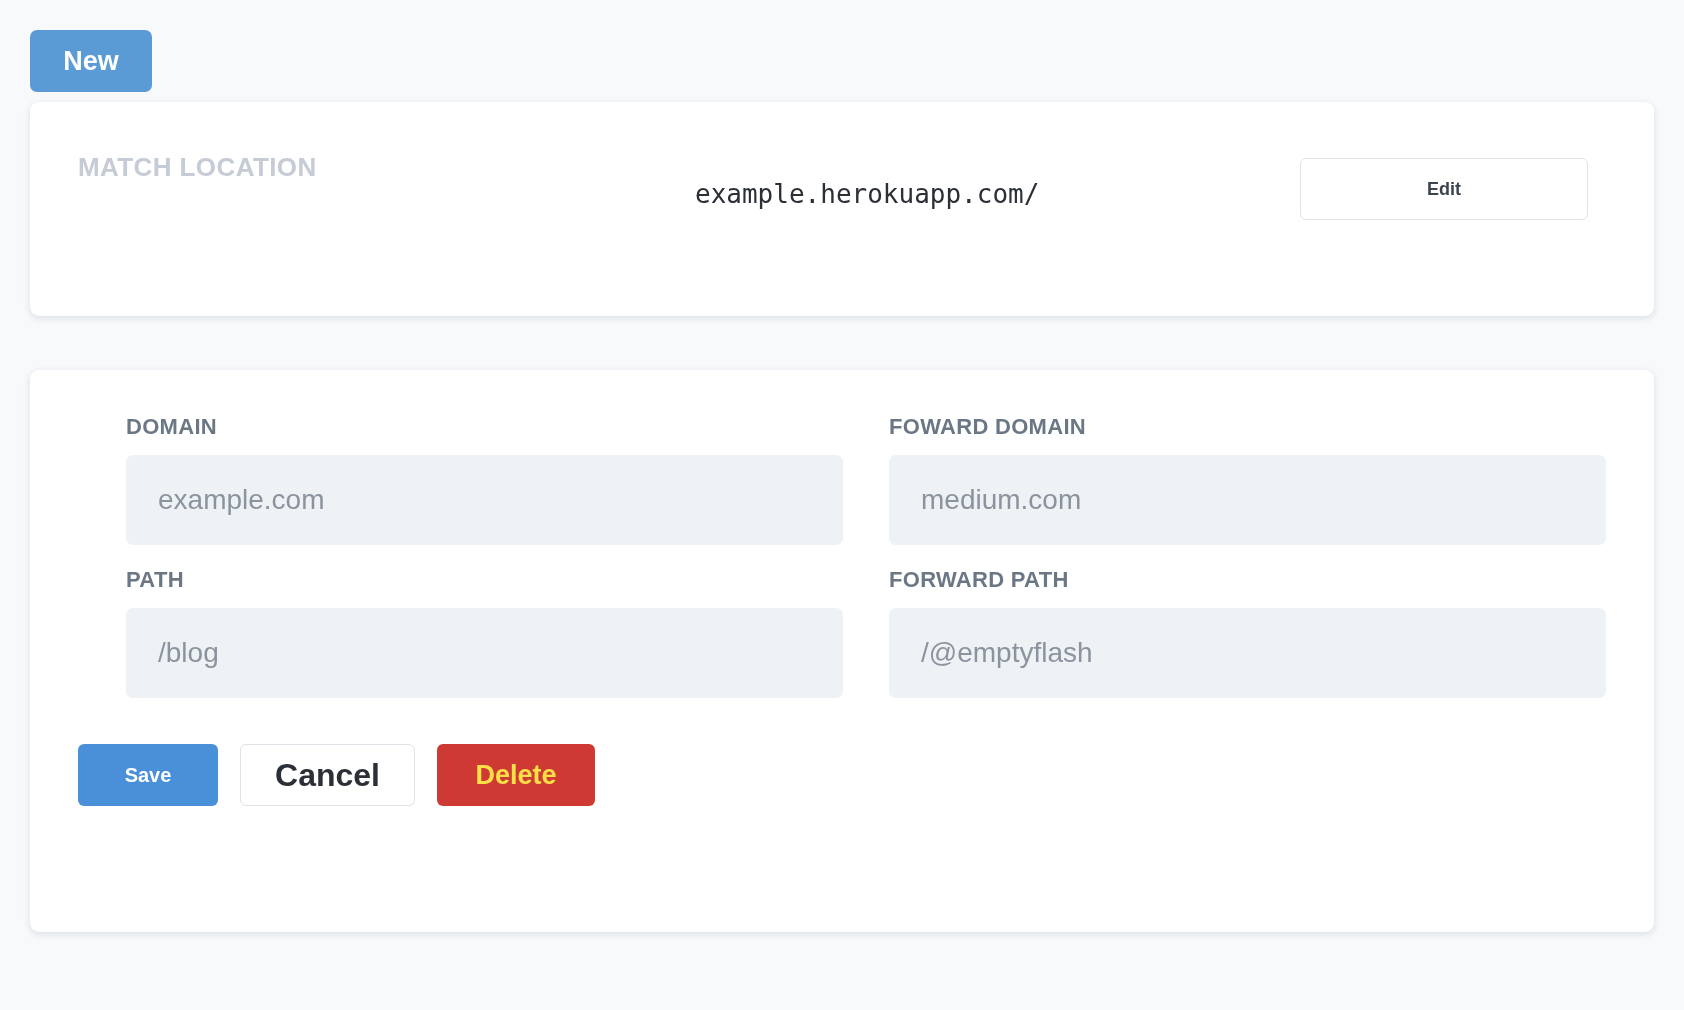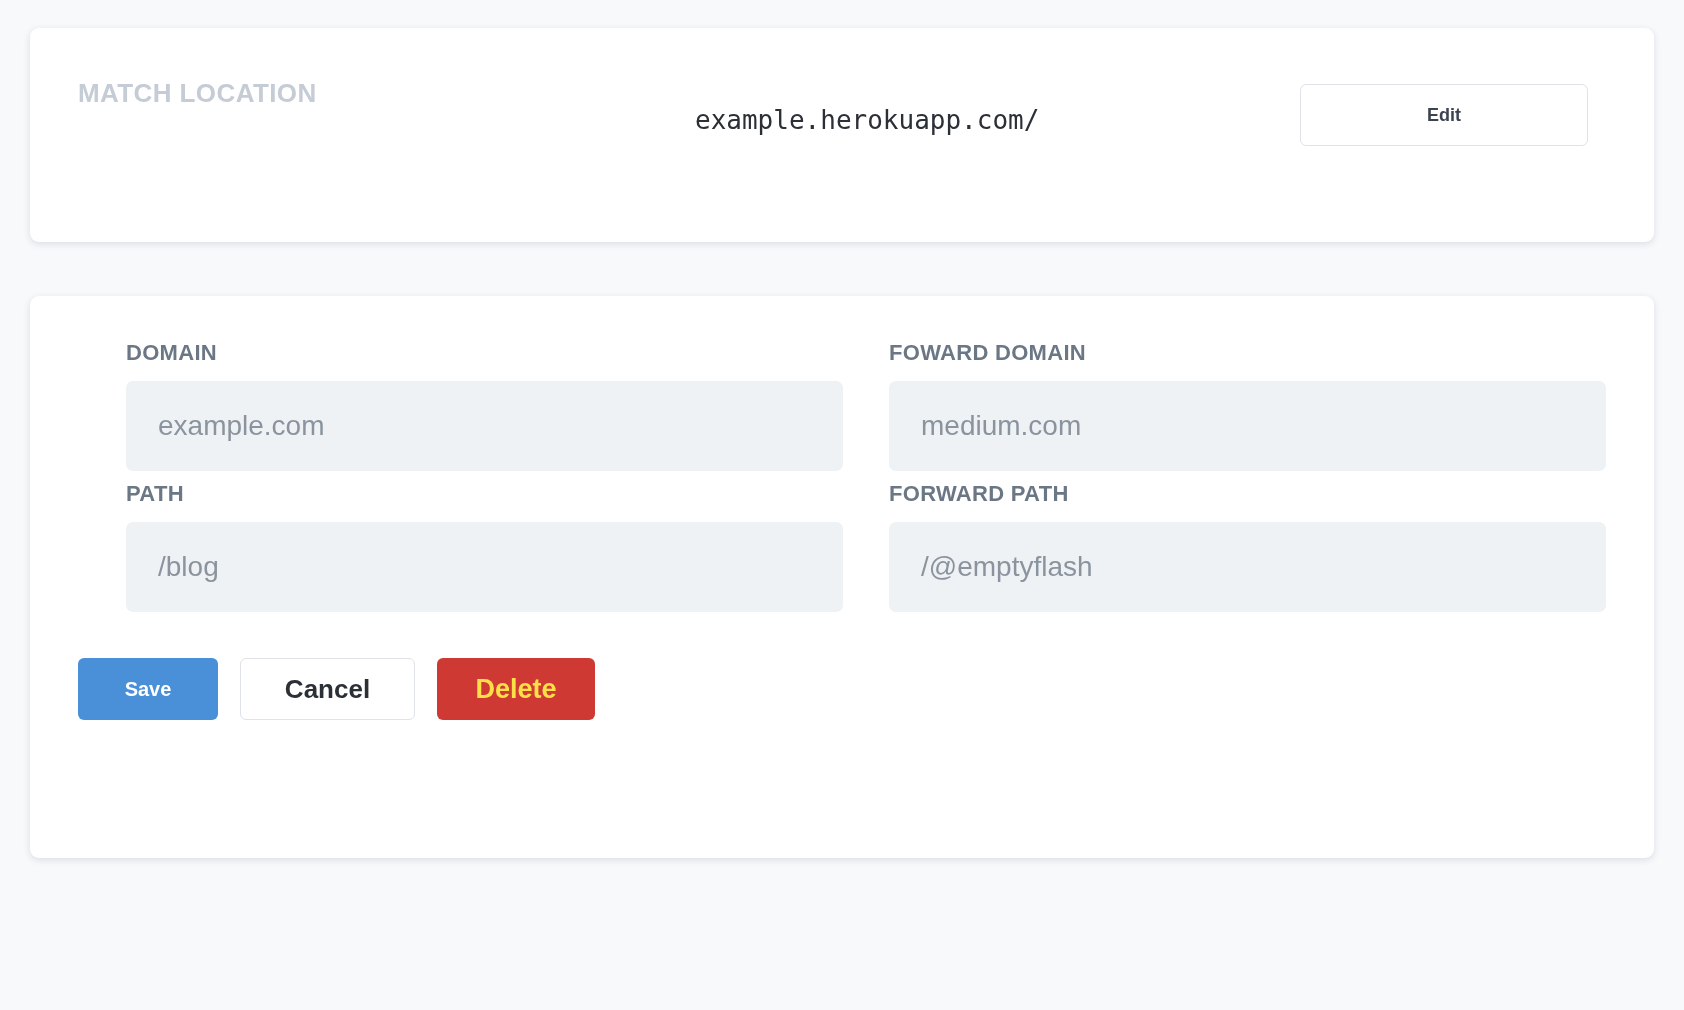--- a/index.html
+++ b/index.html
@@ -113,21 +113,21 @@
     margin-top: 54px;
     height: 562px;
     padding: 46px 48px 0 48px;
   }
 
   .form-row {
     display: flex;
     gap: 46px;
     padding-left: 48px;
   }
-  .form-row + .form-row { margin-top: 12px; }
+  .form-row + .form-row { margin-top: 24px; }
 
   .field { width: 740px; }
 
   .field-label {
     font-size: 22px;
     font-weight: bold;
     letter-spacing: 0.3px;
     color: #6b7785;
     text-transform: uppercase;
     line-height: 1;
@@ -162,37 +162,40 @@
     background: #4a90d9;
     color: #ffffff;
     font-size: 20px;
     width: 140px;
     height: 62px;
   }
   .btn-cancel {
     background: #ffffff;
     border: 1px solid #dfe3e9;
     color: #2b2f36;
-    font-size: 26px;
+    font-size: 32px;
     width: 175px;
     height: 62px;
   }
   .btn-delete {
     background: #ce3a33;
     color: #fde047;
     font-size: 27px;
     width: 158px;
     height: 62px;
   }
 </style>
 </head>
 <body>
 
 <div class="page">
 
+  <div class="toolbar">
+    <button class="btn btn-new">New</button>
+  </div>
 
   <div class="card card-summary">
     <div class="summary-grid">
 
       <div class="summary-col match">
         <div class="summary-label">MATCH LOCATION</div>
       </div>
 
       <div class="summary-col forward">
         <div class="summary-value">example.herokuapp.com/</div>

